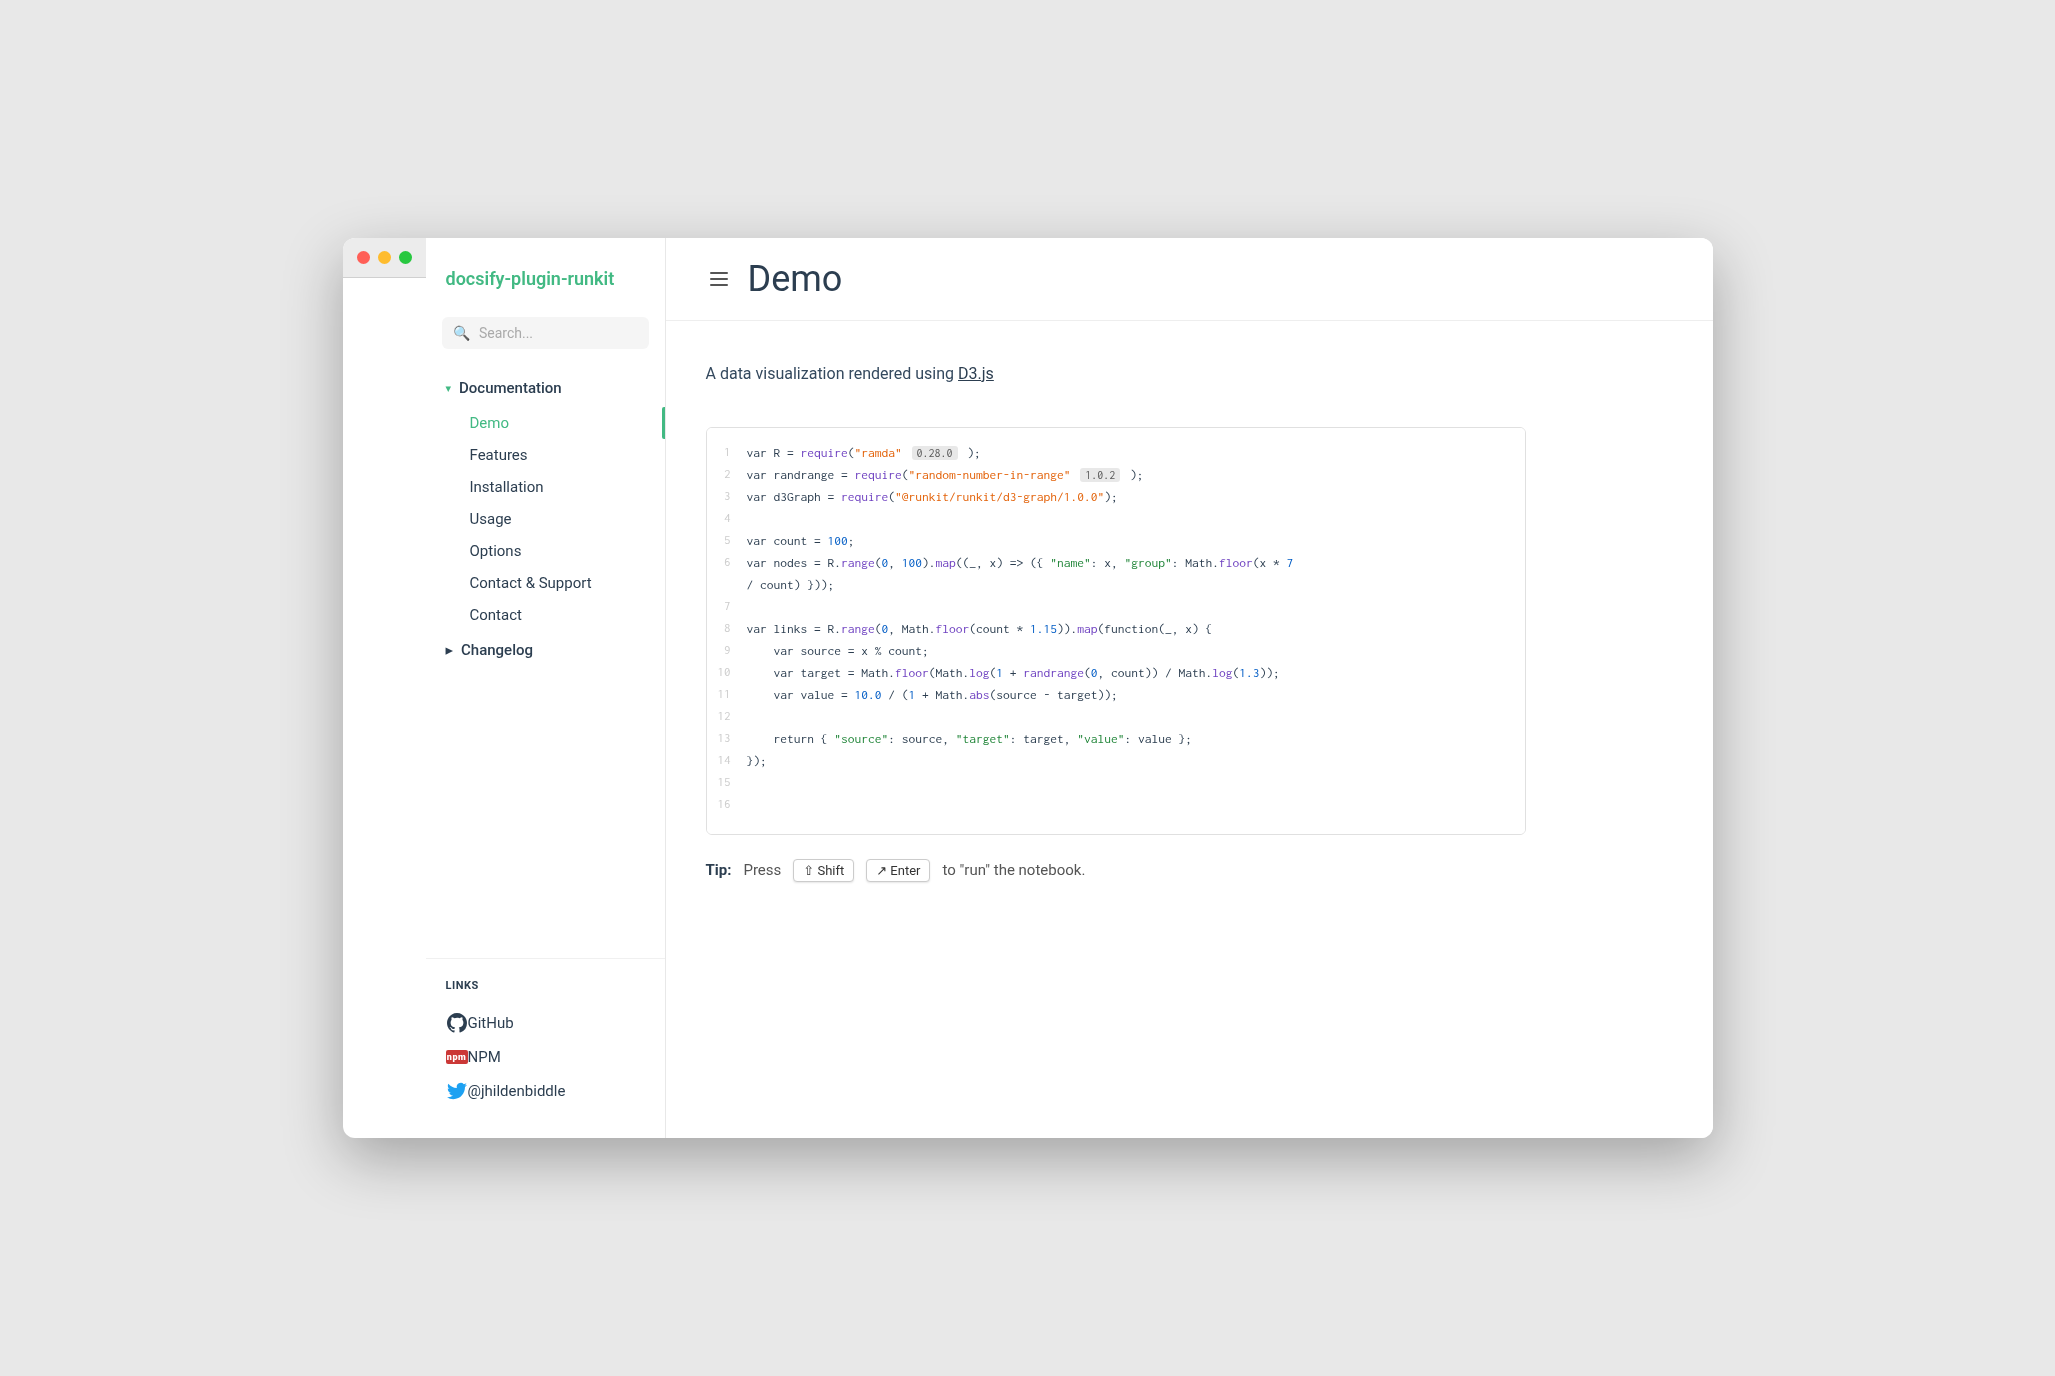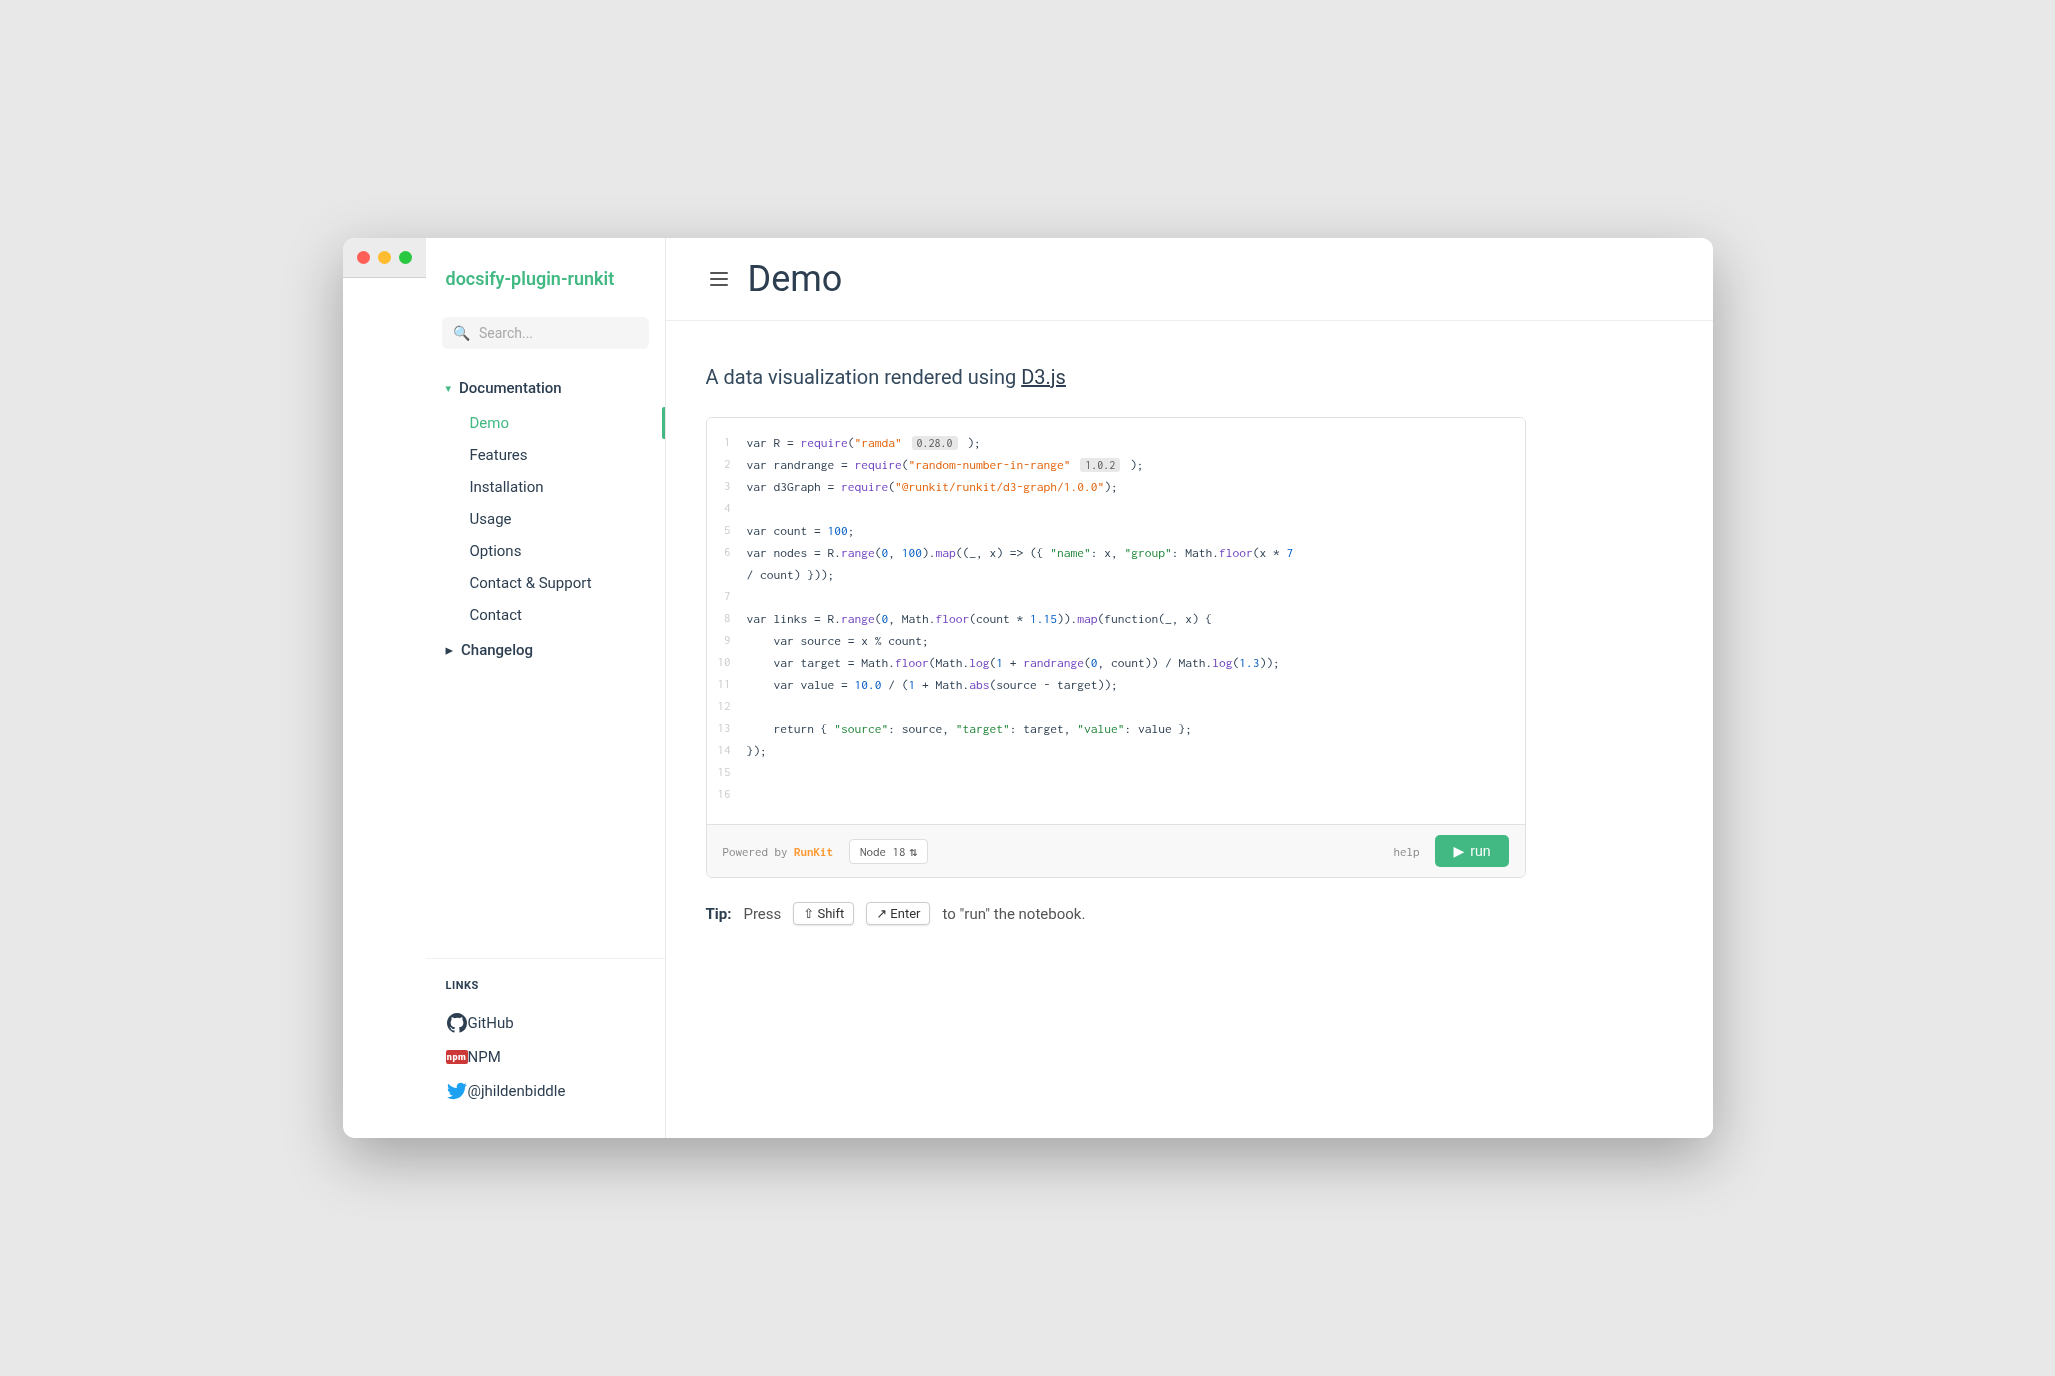--- a/index.html
+++ b/index.html
@@ -243,23 +243,23 @@
       color: #2c3e50;
     }
 
     
     .main-content {
       padding: 40px 40px;
       max-width: 900px;
     }
 
     .description {
-      font-size: 20px;
+      font-size: 16px;
       color: #34495e;
-      margin-bottom: 24px;
+      margin-bottom: 40px;
       line-height: 1.6;
     }
 
     .description a {
       color: #2c3e50;
       text-decoration: underline;
     }
 
     
     .code-block {
@@ -608,34 +608,20 @@
             <div class="code-line">
               <span class="line-number">15</span>
               <span class="line-code"></span>
             </div>
 
             <div class="code-line">
               <span class="line-number">16</span>
             </div>
           </div>
 
-          <div class="runkit-footer">
-            <span class="powered-by">
-              <span>Powered by </span><strong>RunKit</strong>
-            </span>
-            <div class="node-selector">
-              <span>Node 18</span>
-              <span>⇅</span>
-            </div>
-            <span class="run-help">help</span>
-            <button class="run-btn">
-              <span>▶</span>
-              <span>run</span>
-            </button>
-          </div>
         </div>
 
         <div class="tip-section">
           <span class="tip-label">Tip:</span>
           <span>Press</span>
           <span class="kbd">⇧ Shift</span>
           <span class="kbd">↗ Enter</span>
           <span>to "run" the notebook.</span>
         </div>
       </div>

